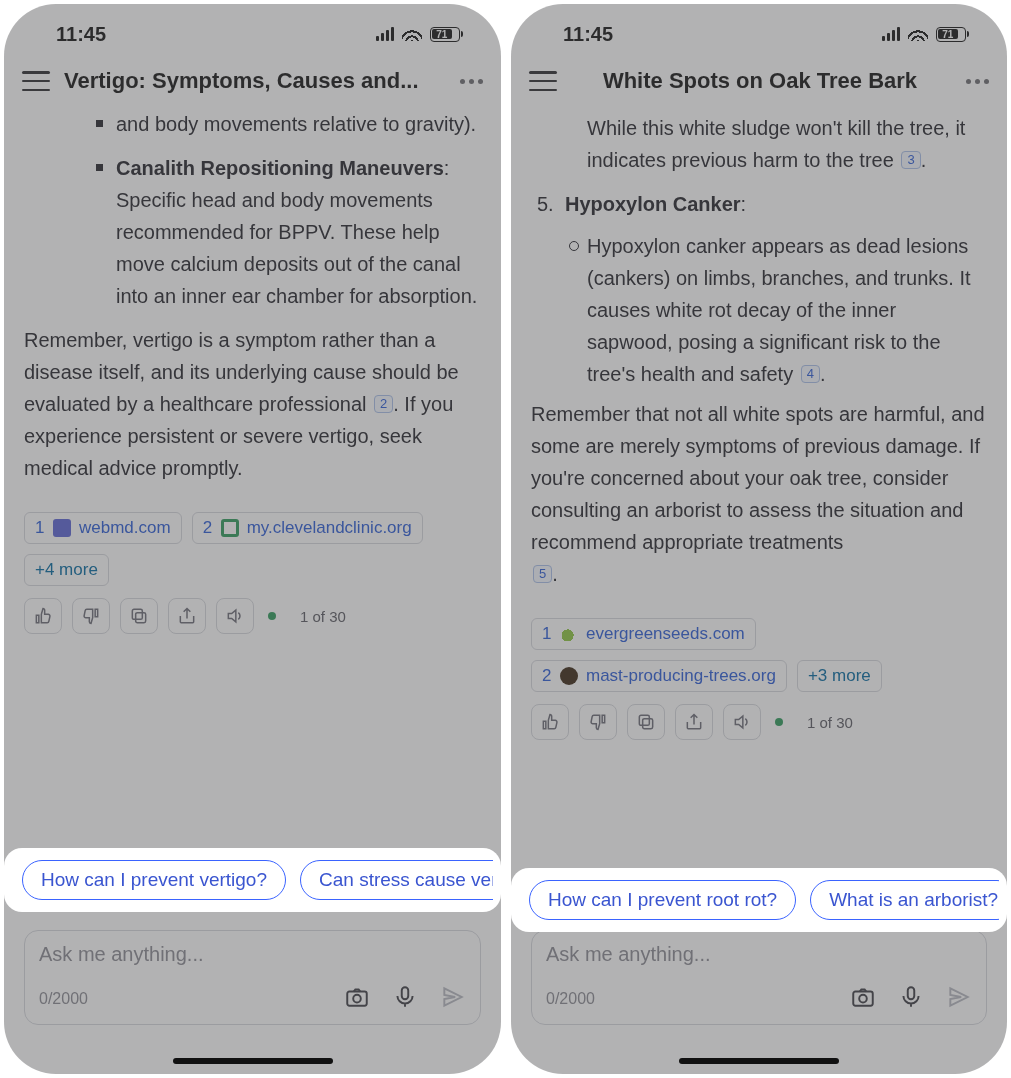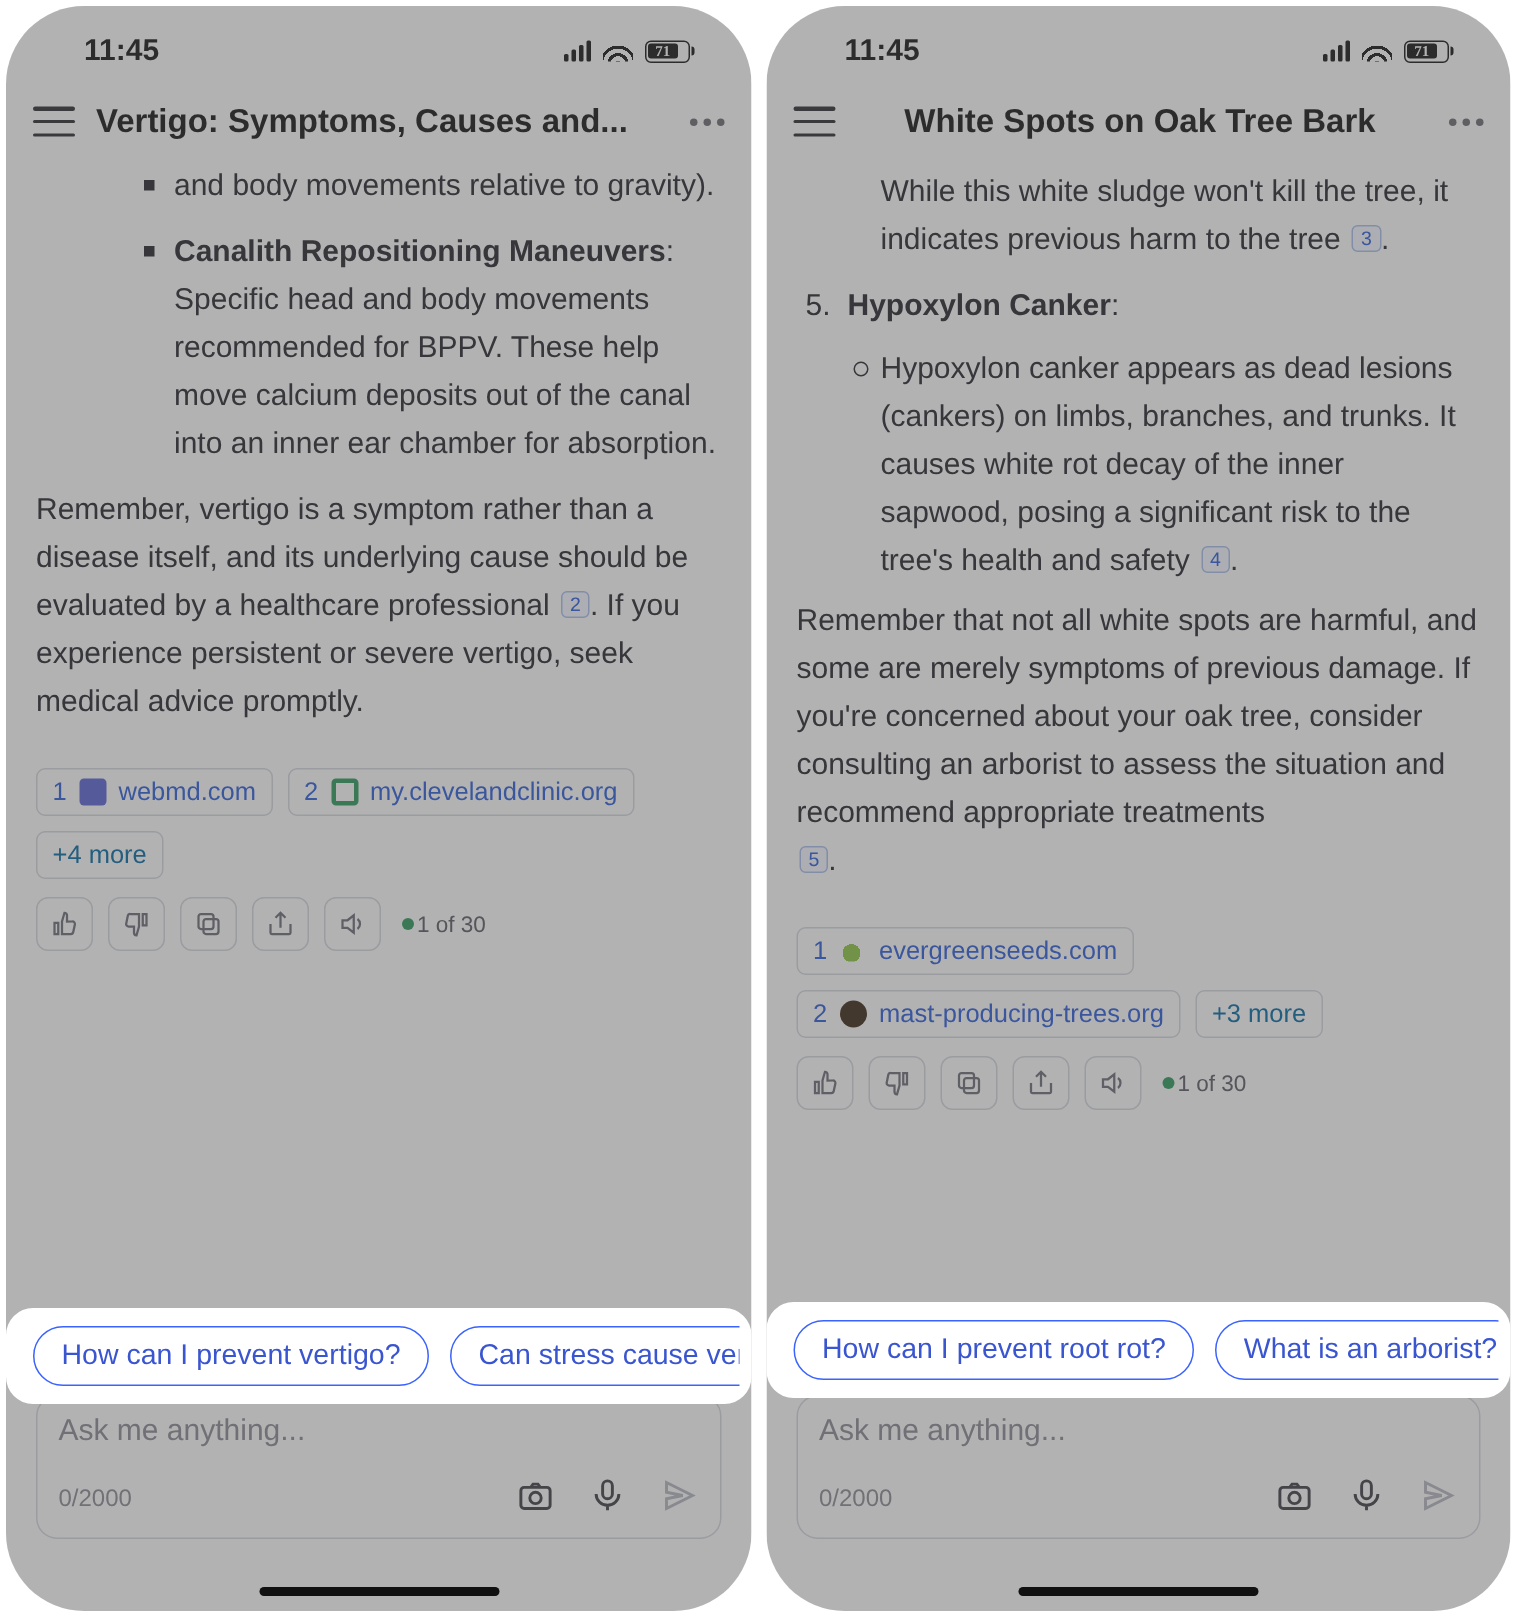--- a/index.html
+++ b/index.html
@@ -14,21 +14,21 @@
   .status-right { display: flex; align-items: center; gap: 8px; }
   .sig { display: inline-flex; align-items: flex-end; gap: 2px; height: 14px; }
   .sig i { width: 3px; background: #111; border-radius: 1px; display: block; }
   .sig i:nth-child(1){height:5px}.sig i:nth-child(2){height:8px}.sig i:nth-child(3){height:11px}.sig i:nth-child(4){height:14px}
   .wifi-ic{width:20px;height:14px;position:relative}
   .wifi-ic::before{content:"";position:absolute;inset:0;background:
      radial-gradient(circle at 50% 110%,#111 0 2px,transparent 2px),
      radial-gradient(circle at 50% 110%,transparent 5px,#111 5px 7px,transparent 7px),
      radial-gradient(circle at 50% 110%,transparent 10px,#111 10px 12px,transparent 12px);}
   .batt { display: inline-flex; align-items: center; }
-  .batt-body { width: 30px; height: 15px; border: 1.5px solid #111; border-radius: 4px; position: relative; font-family: Liberation Serif, serif; }
+  .batt-body { width: 30px; height: 15px; border: 1.5px solid #111; border-radius: 4px; position: relative; }
   .batt-fill { position: absolute; left: 1.5px; top: 1.5px; bottom: 1.5px; width: 70%; background: #111; border-radius: 2px; display:flex; align-items:center; justify-content:center; color:#fff; font-size:10px; font-weight:700;}
   .batt-tip { width: 2.5px; height: 6px; background:#111; border-radius: 0 2px 2px 0; margin-left:1px;}
   .nav-bar { display:flex; align-items:center; gap:10px; padding: 12px 16px 10px 18px; position:relative; }
   .hamburger { width:28px; height:20px; display:flex; flex-direction:column; justify-content:space-between; }
   .hamburger i{height:2.5px;background:#2a2a2e;border-radius:2px;display:block;}
   .nav-title { flex:1; text-align:center; font-size:22px; font-weight:700; color:#111; white-space:nowrap; overflow:hidden; text-overflow:ellipsis; padding:0 4px;}
   .nav-title.left { text-align:left; }
   .dots { width:28px; display:flex; gap:4px; justify-content:center; }
   .dots i{width:5px;height:5px;border-radius:50%;background:#6b6b70;display:block;}
 
@@ -50,21 +50,21 @@
   .src-chip .fav { width:18px; height:18px; border-radius:3px; display:inline-block; background:#5a63d4; }
   .src-chip .fav.cc { background:#fff; border:3px solid #2c9a5a; }
   .src-chip .fav.eg { background:#fff; position:relative;}
   .src-chip .fav.eg::before{content:"";position:absolute;inset:2px;background:radial-gradient(circle at 40% 60%,#8ec63f 0 6px,transparent 6px);}
   .src-chip .fav.mp { background:#3a2612; border-radius:50%;}
   .more-chip { border:1px solid #d6d8de; border-radius:6px; padding:5px 10px; font-size:17px; color:#0369a1; background:#fff;}
 
   .action-row { display:flex; align-items:center; gap:10px; padding: 8px 20px 12px 20px; }
   .act { width:38px; height:36px; border:1px solid #d6d8de; border-radius:8px; display:flex; align-items:center; justify-content:center; color:#6b6b76; background:#fff;}
   .act svg { width:20px; height:20px; stroke:#6b6b76; fill:none; stroke-width:1.8; }
-  .pager { display:flex; align-items:center; gap:2px; font-size:15px; color:#5a5a62; margin-left:4px;}
+  .pager { display:flex; align-items:center; gap:24px; font-size:15px; color:#5a5a62; margin-left:4px;}
   .pager .dot{width:8px;height:8px;border-radius:50%;background:#2c9a5a;}
 
   .suggest-wrap { position:absolute; left:0; right:0; z-index:70; padding: 12px 8px; background:#fff; border-radius: 18px;}
   .suggest-row { display:flex; gap:14px; overflow:hidden; padding:0 10px;}
   .sugg { white-space:nowrap; border:1.8px solid #3a63ff; color:#3a55d0; border-radius:22px; padding:8px 18px; font-size:19px; background:#fff;}
 
   .input-wrap { position:absolute; left:0; right:0; padding: 12px 20px 10px 20px; z-index:40;}
   .input-box { border:1.5px solid #d6d8de; border-radius:14px; padding:12px 14px 10px 14px; background:#fff;}
   .input-ph { color:#8a8a92; font-size:20px; margin-bottom:18px;}
   .input-bottom { display:flex; align-items:center; justify-content:space-between;}
@@ -172,21 +172,21 @@
               <path d="M4 9v6h4l5 4V5L8 9H4z"></path>
               <path d="M16 8a5 5 0 0 1 0 8"></path>
             </svg>
           </span>
       <span class="pager">
             <span class="dot"></span>
             <span>1 of 30</span>
           </span>
     </div>
 
-    <div class="suggest-wrap" style="top:868px;">
+    <div class="suggest-wrap" style="top:844px;">
       <div class="suggest-row">
         <span class="sugg">How can I prevent vertigo?</span>
         <span class="sugg">Can stress cause vertigo?</span>
       </div>
     </div>
 
     <div class="input-wrap" style="top:914px;">
       <div class="input-box">
         <div class="input-ph">Ask me anything...</div>
         <div class="input-bottom">

